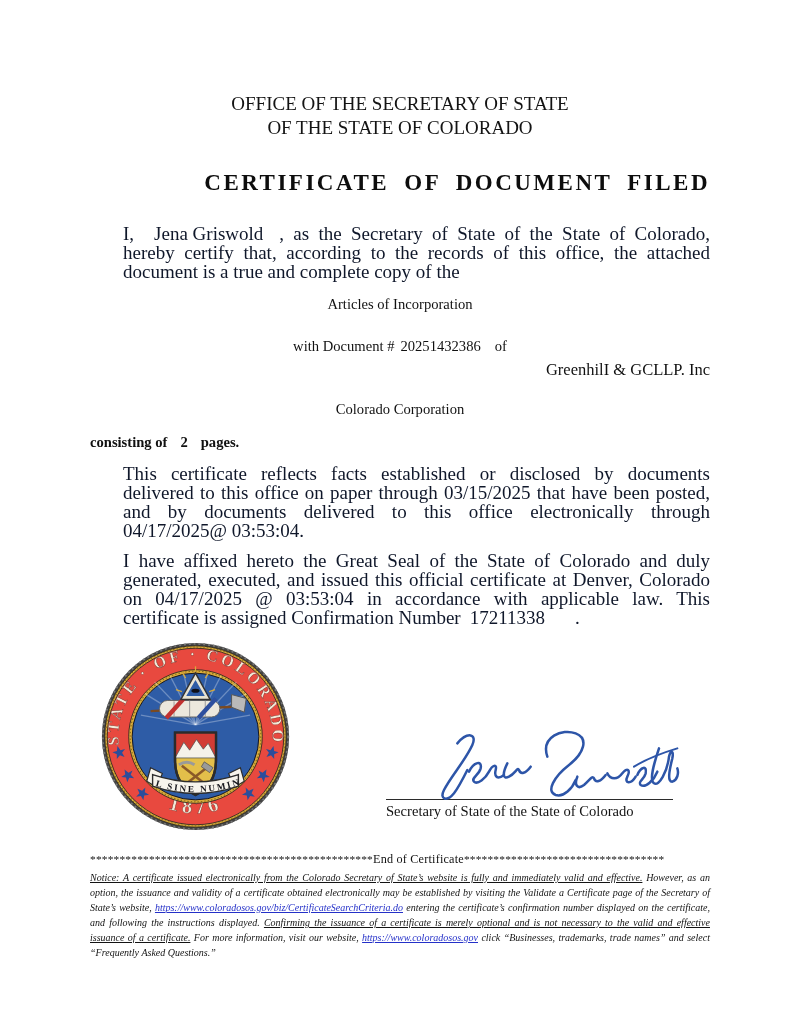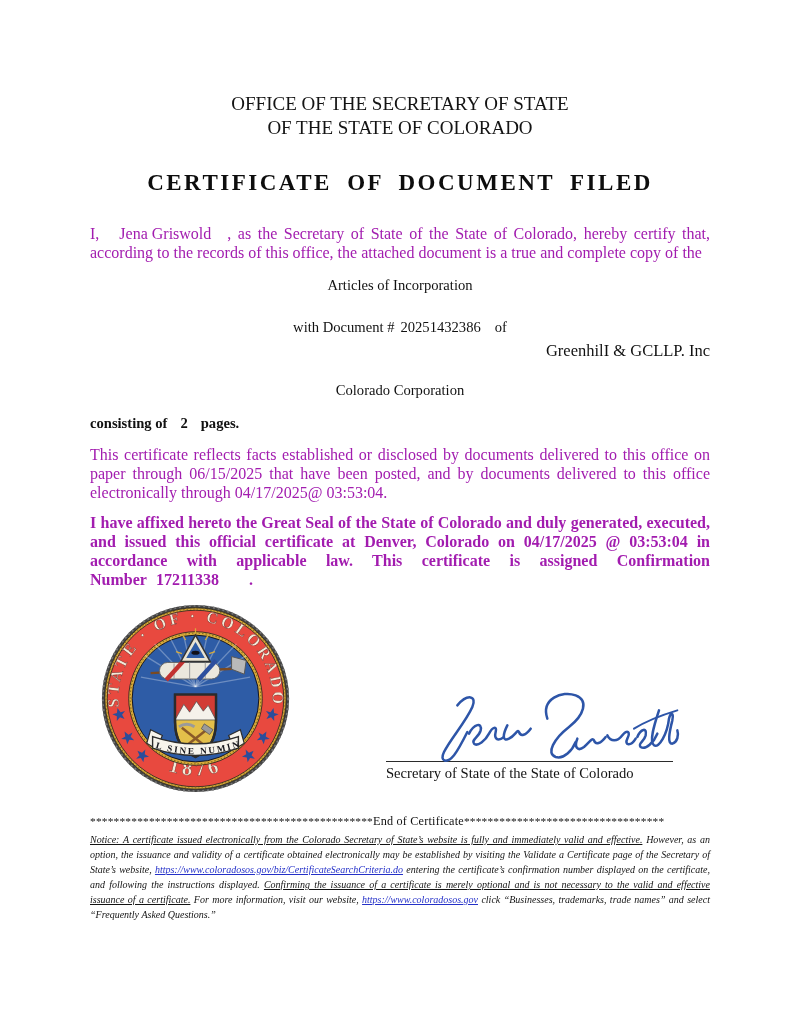--- a/index.html
+++ b/index.html
@@ -5,43 +5,43 @@
   * { margin:0; padding:0; box-sizing:border-box; }
   html,body { background:#ffffff; }
   body {
     width:796px; height:1033px; position:relative; overflow:hidden;
     font-family:"Liberation Serif","DejaVu Serif",serif;
     color:#111;
   }
   .content { position:absolute; left:90px; top:0; width:620px; }
 
   .office-head { margin-top:92px; text-align:center; font-size:19px; line-height:24px; color:#131313; }
-  .cert-title  { margin-top:30px; text-align:center; font-size:23px; font-weight:700;
+  .cert-title  { margin-top:30px; text-align:right; font-size:23px; font-weight:700;
                  letter-spacing:2.5px; word-spacing:7px; color:#0d0d0d; }
 
-  p.body-text { font-size:16px; line-height:19px; text-align:justify; color:#a21caf; }
+  p.body-text { font-size:19px; line-height:19px; text-align:justify; color:#0f172a;margin-left:33px; }
   .intro { margin-top:28px; }
   .fill-name { display:inline-block; margin:0 16px 0 20px; }
 
   .center-line { text-align:center; font-size:14.6px; line-height:19px; }
   .doc-type    { margin-top:14px; }
   .doc-number  { margin-top:23px; }
   .doc-number .num { margin-left:6px; }
   .doc-number .of  { margin-left:14px; }
   .entity-name { margin-top:3px; font-size:16.5px; line-height:21px;text-align:right; }
   .entity-type { margin-top:20px; }
   .entity-id   { margin-top:26px; }
   .entity-id .num { margin-left:6px; }
   .entity-id .close { margin-left:12px; }
 
   .consisting { margin-top:15px; font-size:14.6px;font-weight:bold; }
   .consisting .pages-num { margin:0 13px; }
 
   .para-records { margin-top:13px; }
-  .para-seal    { margin-top:11px;font-weight:bold; }
+  .para-seal    { margin-top:11px; }
   .para-seal .conf-num { margin-left:9px; }
   .para-seal .conf-period { margin-left:30px; }
 
   .seal-sig-row { margin-top:11px; display:flex; align-items:flex-end; height:196px; }
   .seal-wrap { margin-left:8px; width:195px; height:195px; flex:0 0 auto; }
   .sig-block { margin-left:auto; margin-right:37px; margin-bottom:14px; width:287px; }
   .sig-ink { display:block; margin-left:18px; margin-bottom:-6px; }
   .sig-line { border-top:1.6px solid #2b2b2b; }
   .sig-title { text-align:left; font-size:14.6px; padding-top:3px; color:#131313; }
 
@@ -70,21 +70,21 @@
 
   <div class="center-line doc-number"><span>with Document #</span><span class="num">20251432386</span><span class="of">of</span></div>
 
   <div class="center-line entity-name">GreenhilI &amp; GCLLP. Inc</div>
 
   <div class="center-line entity-type">Colorado Corporation</div>
 
 
   <div class="consisting"><span>consisting of</span><span class="pages-num">2</span><span>pages.</span></div>
 
-  <p class="body-text para-records">This certificate reflects facts established or disclosed by documents delivered to this office on paper through 06/15/2025 that have been posted, and by documents delivered to this office electronically through 04/17/2025@ 03:53:04.</p>
+  <p class="body-text para-records">This certificate reflects facts established or disclosed by documents delivered to this office on paper through 03/15/2025 that have been posted, and by documents delivered to this office electronically through 04/17/2025@ 03:53:04.</p>
 
   <p class="body-text para-seal"><span>I have affixed hereto the Great Seal of the State of Colorado and duly generated, executed, and issued this official certificate at Denver, Colorado on 04/17/2025 @ 03:53:04 in accordance with applicable law. This certificate is assigned Confirmation Number</span><span class="conf-num">17211338</span><span class="conf-period">.</span></p>
 
   <div class="seal-sig-row">
 
     <div class="seal-wrap">
       <svg width="195" height="195" viewBox="0 0 200 200">
         <defs>
           <polygon id="star" points="0,-7 1.9,-2.2 6.7,-2.2 2.8,0.8 4.1,5.7 0,2.8 -4.1,5.7 -2.8,0.8 -6.7,-2.2 -1.9,-2.2"></polygon>
           <path id="arcTop" d="M 25.8,127 A 79,79 0 1 1 174.2,127" fill="none"></path>

